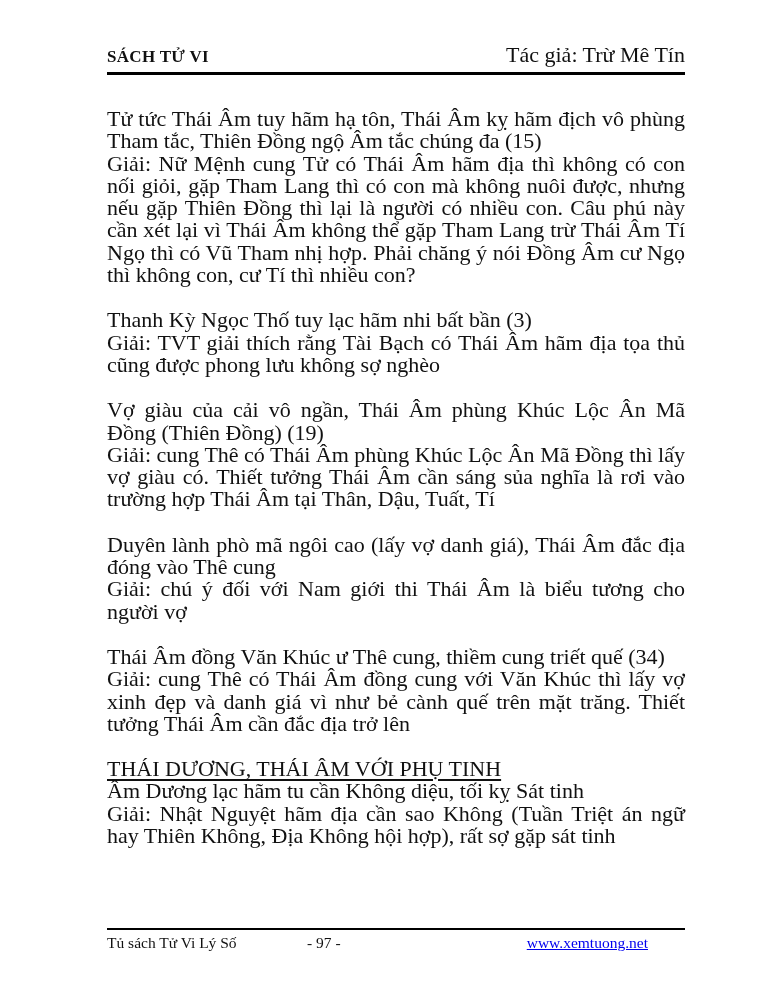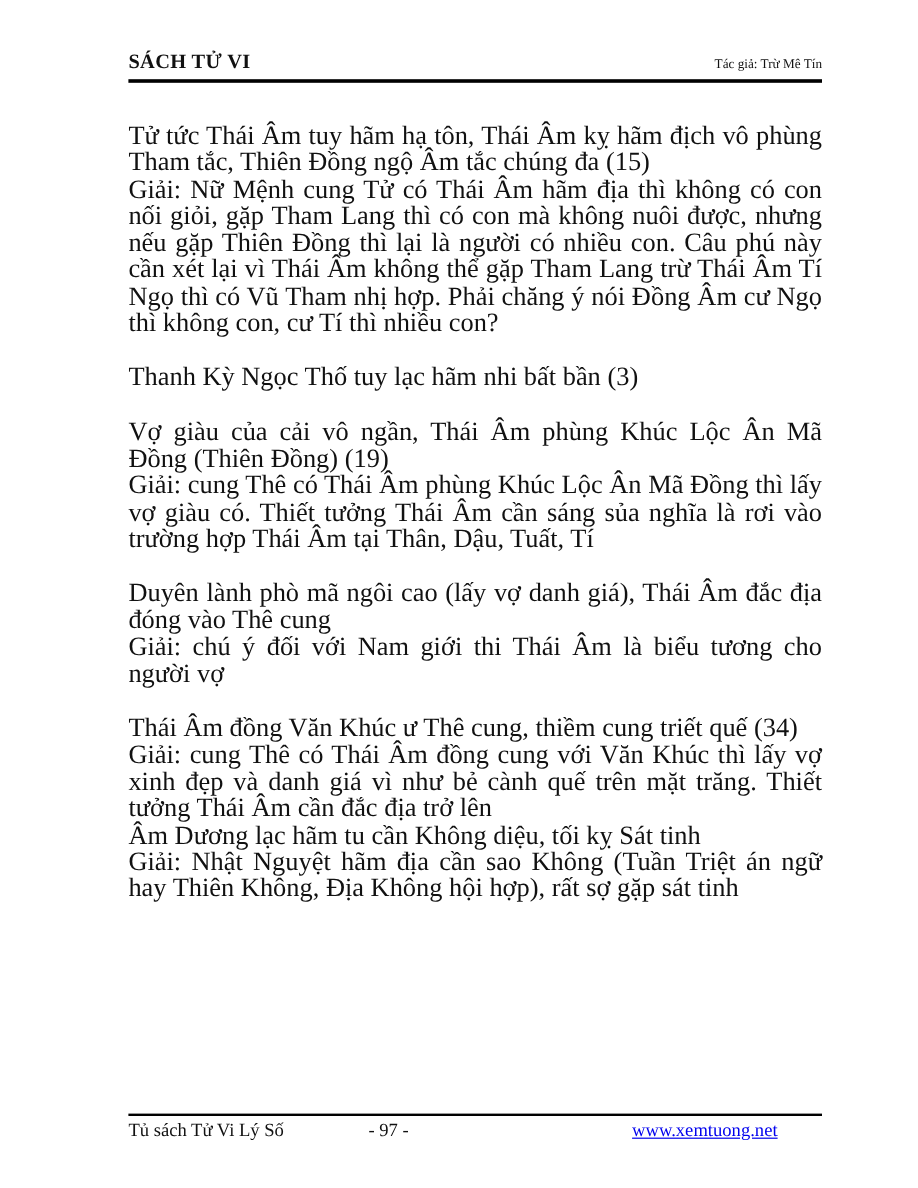--- a/index.html
+++ b/index.html
@@ -25,21 +25,21 @@
     align-items: baseline;
     border-bottom: 3px solid #000000;
     padding-bottom: 4px;
   }
   .header-left {
     font-weight: bold;
     font-size: 17px;
     letter-spacing: 0.3px;
   }
   .header-right {
-    font-size: 11px;
+    font-size: 22px;
   }
   .doc-body {
     margin-top: 33px;
     font-size: 22px;
     line-height: 22.3px;
   }
   .para {
     margin: 0;
     text-align: justify;
   }
@@ -77,26 +77,28 @@
 
   <div class="header">
     <span class="header-left">SÁCH TỬ VI</span>
     <span class="header-right">Tác giả: Trừ Mê Tín</span>
   </div>
 
   <div class="doc-body">
       <p class="para">Tử tức Thái Âm tuy hãm hạ tôn, Thái Âm kỵ hãm địch vô phùng Tham tắc, Thiên Đồng ngộ Âm tắc chúng đa  (15)</p>
       <p class="para">Giải: Nữ Mệnh cung Tử có Thái Âm hãm địa thì không có con nối giỏi, gặp Tham Lang thì có con mà không nuôi được, nhưng nếu gặp Thiên Đồng thì lại là người có nhiều con. Câu phú này cần xét lại vì Thái Âm không thể gặp Tham Lang trừ Thái Âm Tí Ngọ thì có Vũ Tham nhị hợp. Phải chăng ý nói Đồng Âm cư Ngọ thì không con, cư Tí thì nhiều con?</p>
       <p class="para gap">Thanh Kỳ Ngọc Thố tuy lạc hãm nhi bất bần  (3)</p>
+      <p class="para">Giải: TVT giải thích rằng Tài Bạch có Thái Âm hãm địa tọa thủ cũng được phong lưu không sợ nghèo</p>
       <p class="para gap">Vợ giàu của cải vô ngần, Thái Âm phùng Khúc Lộc Ân Mã Đồng (Thiên Đồng) (19)</p>
       <p class="para">Giải: cung Thê có Thái Âm phùng Khúc Lộc Ân Mã Đồng thì lấy vợ giàu có. Thiết tưởng Thái Âm cần sáng sủa nghĩa là rơi vào trường hợp Thái Âm tại Thân, Dậu, Tuất, Tí</p>
       <p class="para gap">Duyên lành phò mã ngôi cao (lấy vợ danh giá), Thái Âm đắc địa đóng vào Thê cung</p>
       <p class="para">Giải: chú ý đối với Nam giới  thi Thái Âm là biểu tương cho người vợ</p>
       <p class="para gap">Thái Âm đồng Văn Khúc ư Thê cung, thiềm cung triết quế  (34)</p>
       <p class="para">Giải: cung Thê có Thái Âm đồng cung với Văn Khúc thì lấy vợ xinh đẹp và danh giá vì như bẻ cành quế trên mặt trăng. Thiết tưởng Thái Âm cần đắc địa trở lên</p>
+      <p class="para gap heading">THÁI DƯƠNG, THÁI ÂM VỚI PHỤ TINH</p>
       <p class="para">Âm Dương lạc hãm tu cần Không diệu, tối kỵ Sát tinh</p>
       <p class="para">Giải: Nhật Nguyệt hãm địa cần sao Không (Tuần Triệt án ngữ hay Thiên Không, Địa Không hội hợp), rất sợ gặp sát tinh</p>
     </div>
 
   <div class="footer">
     <span class="footer-left">Tủ sách Tử Vi Lý Số</span>
     <span class="footer-center">- 97 -</span>
     <a class="footer-link" style="color: rgb(0, 0, 238);">www.xemtuong.net</a>
   </div>
 

